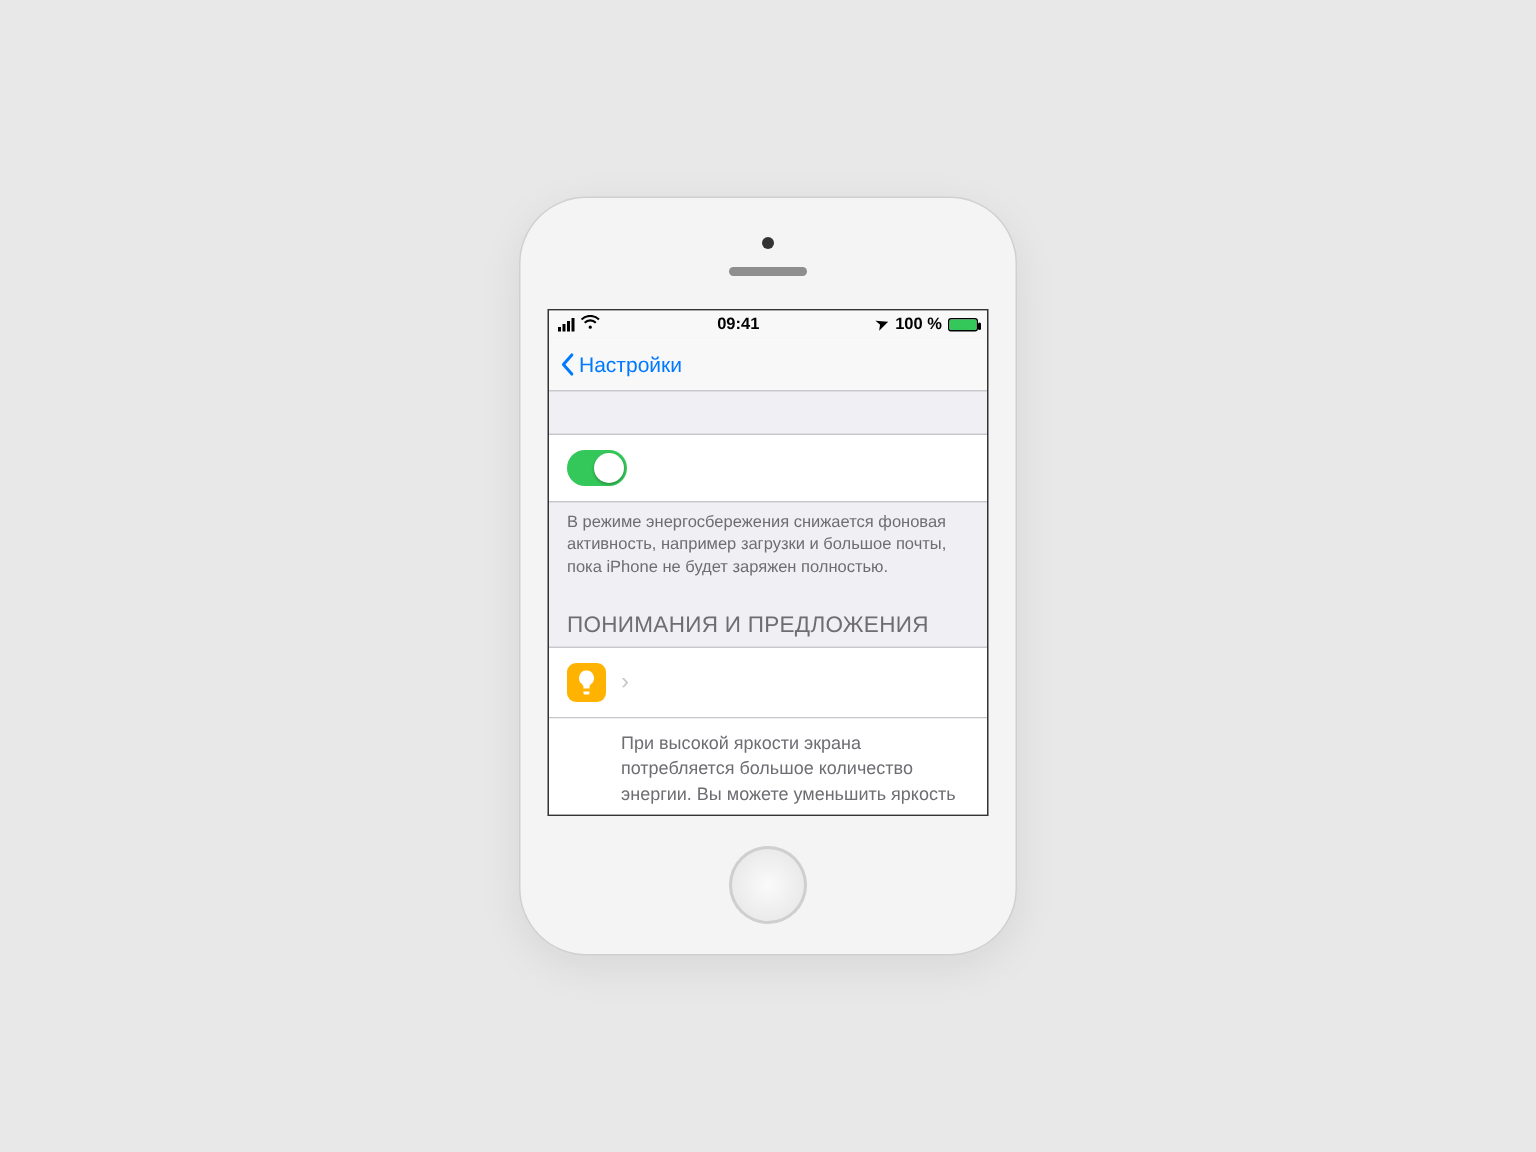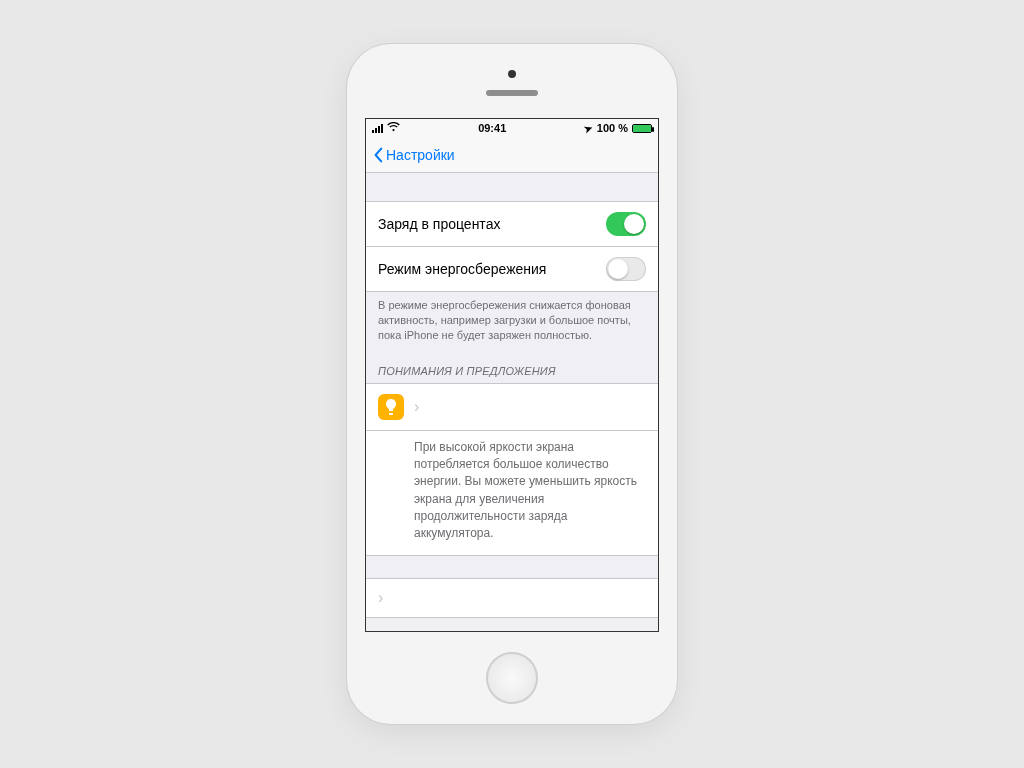--- a/index.html
+++ b/index.html
@@ -8,21 +8,21 @@
     background: #e8e8e8;
     font-family: -apple-system, "Helvetica Neue", Arial, sans-serif;
     display: flex;
     align-items: center;
     justify-content: center;
   }
 
   
   .phone {
     width: 330px;
-    height: 680px;
+    height: 504px;
     background: #f4f4f4;
     border-radius: 44px;
     box-shadow:
       0 0 0 1px #d0d0d0,
       0 8px 30px rgba(0,0,0,.08);
     position: relative;
     padding: 74px 18px 92px 18px;
   }
   .speaker {
     position: absolute;
@@ -129,22 +129,22 @@
   }
   .toggle.on{background:#34c759;} .toggle.on .knob{right:2px;}
   .toggle.off{background:#e9e9ea; box-shadow:inset 0 0 0 1px #d0d0d0;} .toggle.off .knob{left:2px;}
 
   .footer-note {
     padding:6px 12px 0 12px;
     font-size:11px; color:#6d6d72; line-height:1.35;
   }
   .section-header{
     padding: 22px 12px 6px 12px;
-    font-size:11px; color:#6d6d72;
-    text-transform:uppercase; letter-spacing:.2px;font-style:italic;
+    font-size:15px; color:#6d6d72;
+    text-transform:uppercase; letter-spacing:.2px;
   }
 
   .insight-icon{
     width:26px;height:26px;border-radius:6px;
     background:#ffb300;
     display:flex;align-items:center;justify-content:center;
     color:#fff;font-weight:700;
   }
   .chevron{color:#c7c7cc;font-size:16px;}
 
@@ -195,28 +195,21 @@
           </svg>
         <span>Настройки</span>
       </div>
     </div>
 
     <div class="content">
 
       <div class="group-spacer"></div>
 
       <div class="cell">
-        <span class="label">Заряд в процентах</span>
         <span class="toggle on">
-            <span class="knob"></span>
-          </span>
-      </div>
-      <div class="cell">
-        <span class="label">Режим энергосбережения</span>
-        <span class="toggle off">
             <span class="knob"></span>
           </span>
       </div>
       <div class="footer-note">В режиме энергосбережения снижается фоновая активность, например загрузки и большое почты, пока iPhone не будет заряжен полностью.</div>
 
       <div class="section-header">ПОНИМАНИЯ И ПРЕДЛОЖЕНИЯ</div>
 
       <div class="cell">
         <span class="insight-icon">
           <svg width="14" height="18" viewBox="0 0 14 18">

